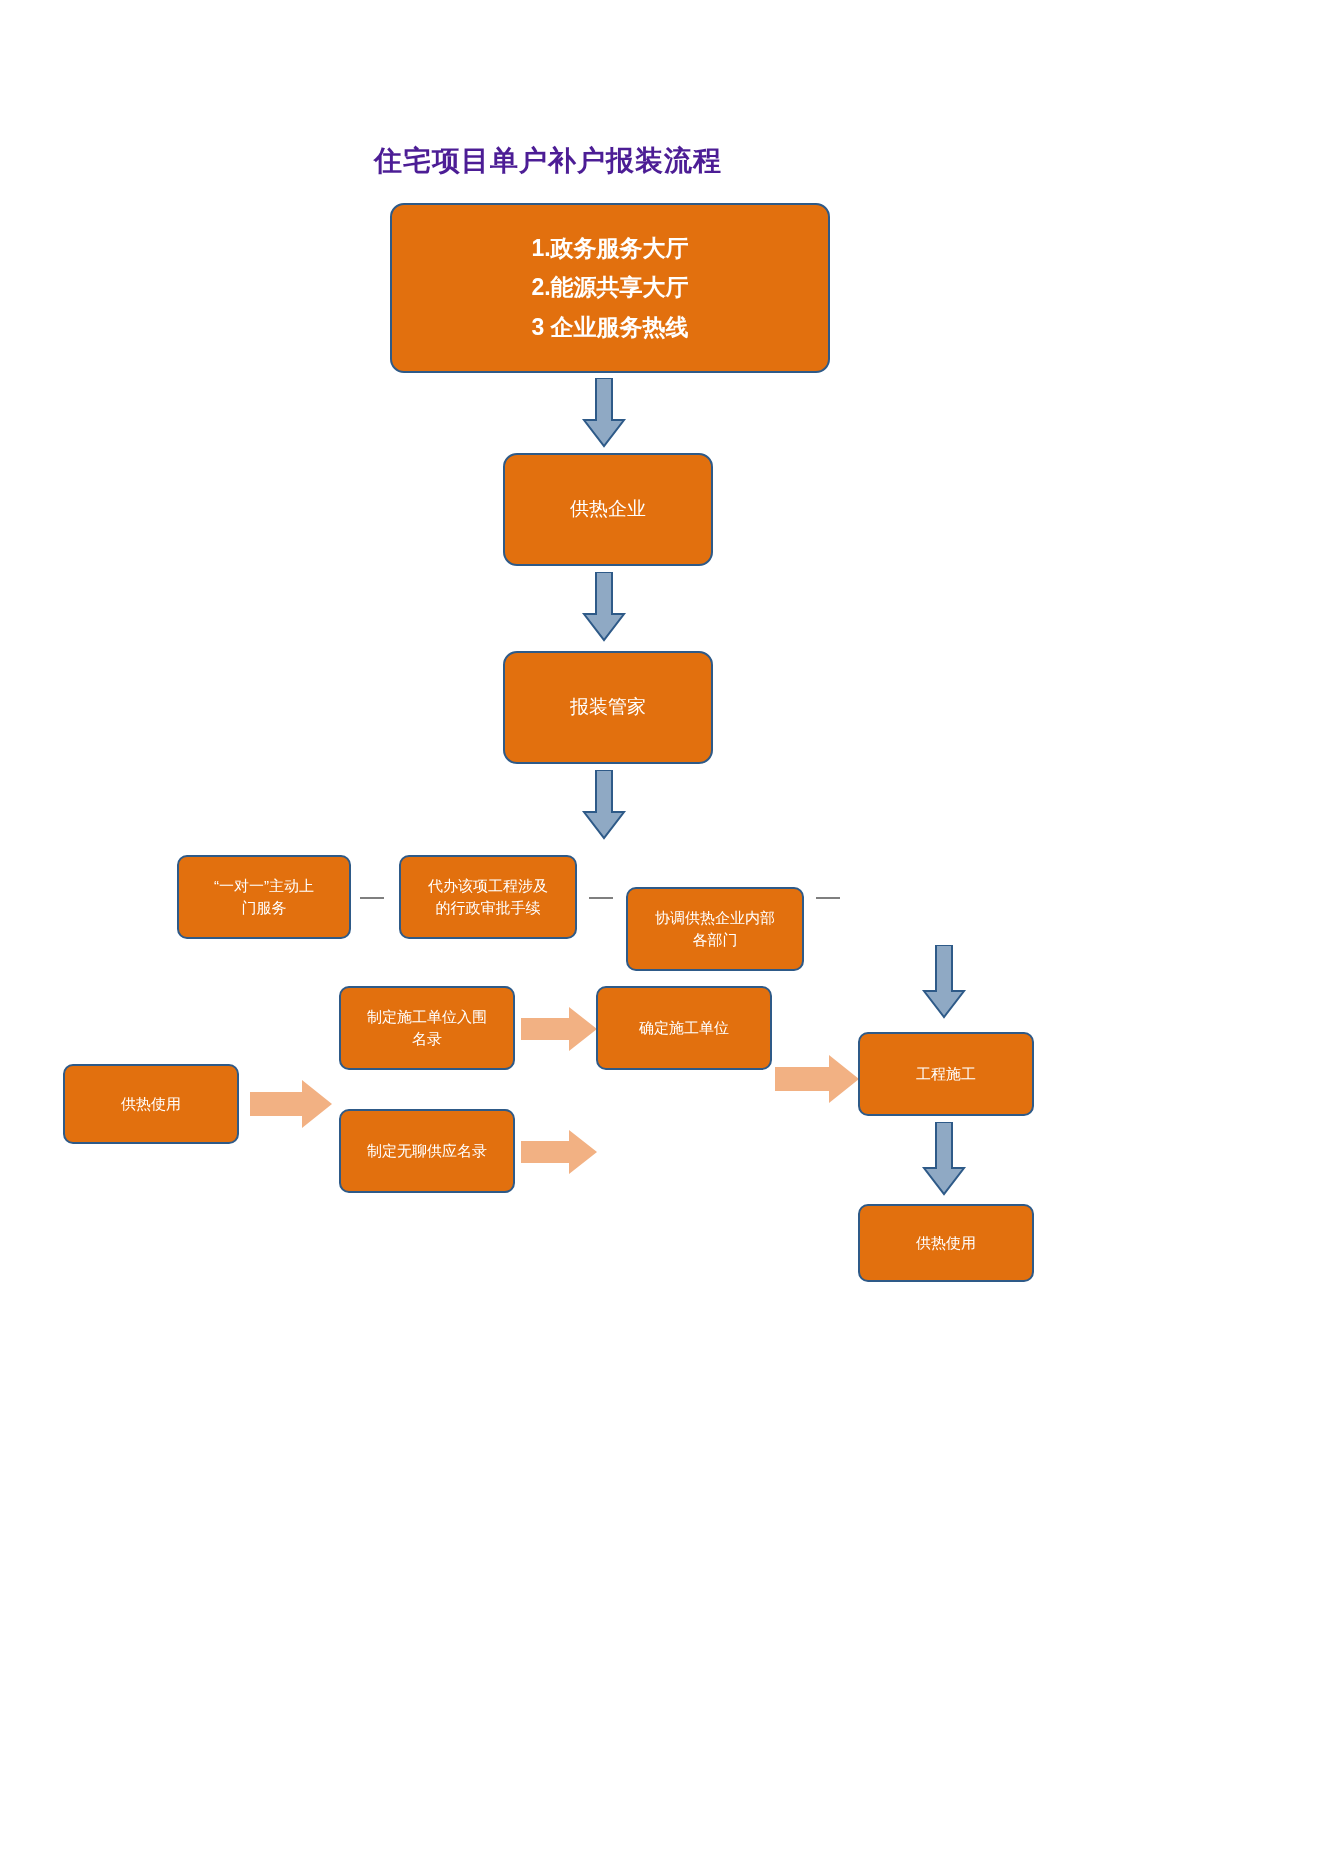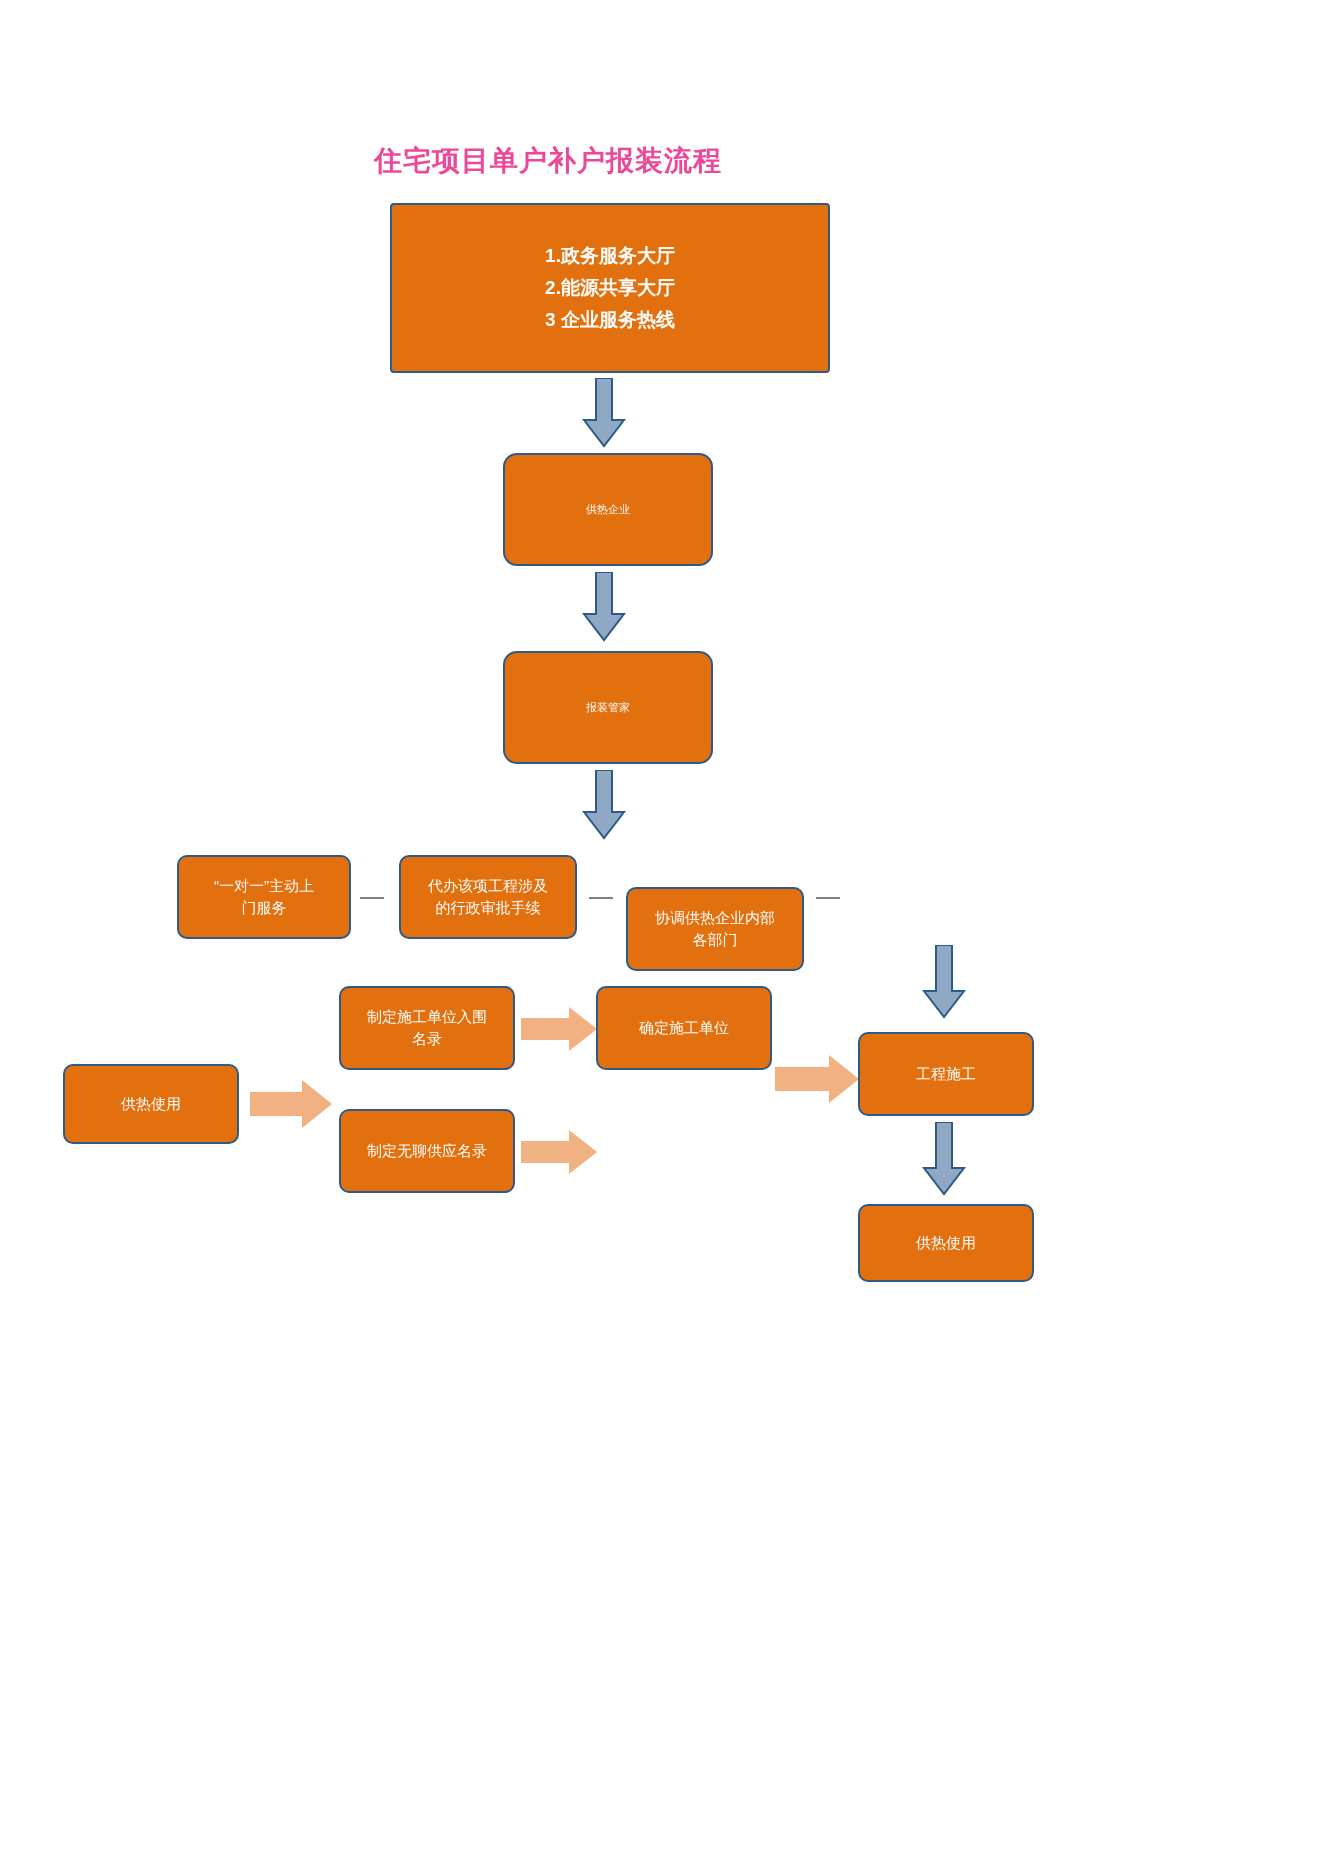--- a/index.html
+++ b/index.html
@@ -16,42 +16,42 @@
     height: 1871px;
     background: #ffffff;
     overflow: hidden;
   }
   .title {
     position: absolute;
     left: 374px;
     top: 142px;
     font-size: 28px;
     font-weight: bold;
-    color: #ec4899;
+    color: #4c1d95;
     letter-spacing: 1px;
     white-space: nowrap;
   }
   .node {
     position: absolute;
     box-sizing: border-box;
     background: #E2700E;
     border: 2px solid #2E5A88;
     border-radius: 14px;
     color: #ffffff;
     display: flex;
     align-items: center;
     justify-content: center;
     text-align: center;
     line-height: 1.5;
-    font-size: 11px;
+    font-size: 19px;
     padding: 4px 8px;
   }
   .node.big {
-    border-radius: 4px;
-    font-size: 19px;
+    border-radius: 14px;
+    font-size: 23px;
     font-weight: bold;
     line-height: 1.7;
     text-align: left;
   }
   .node.small {
     font-size: 15px;
     border-radius: 10px;
   }
   .node .lines {
     display: block;

